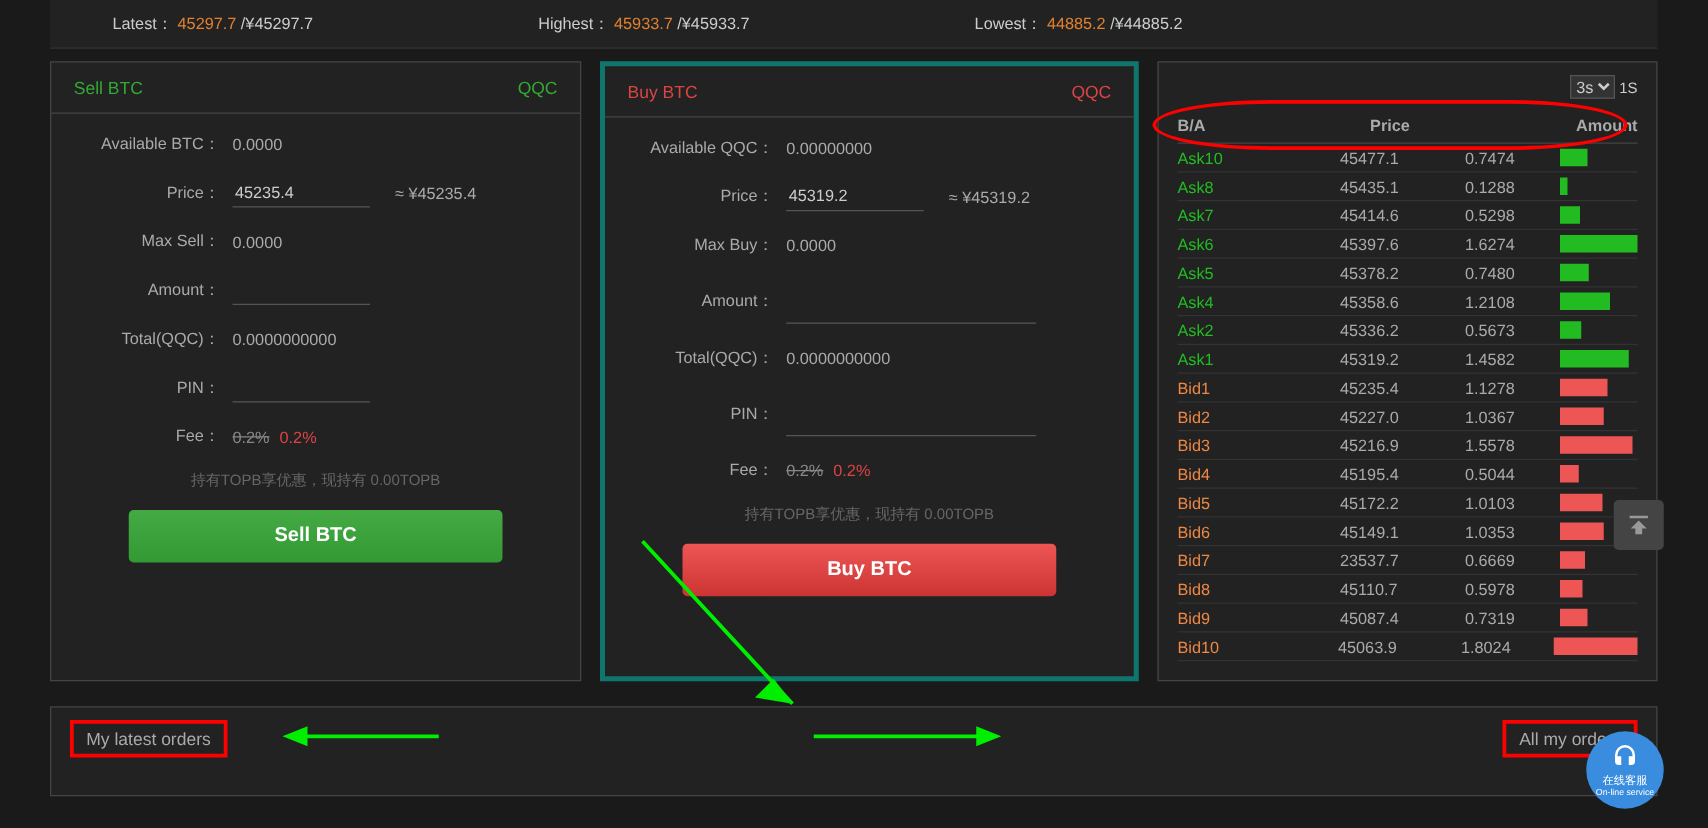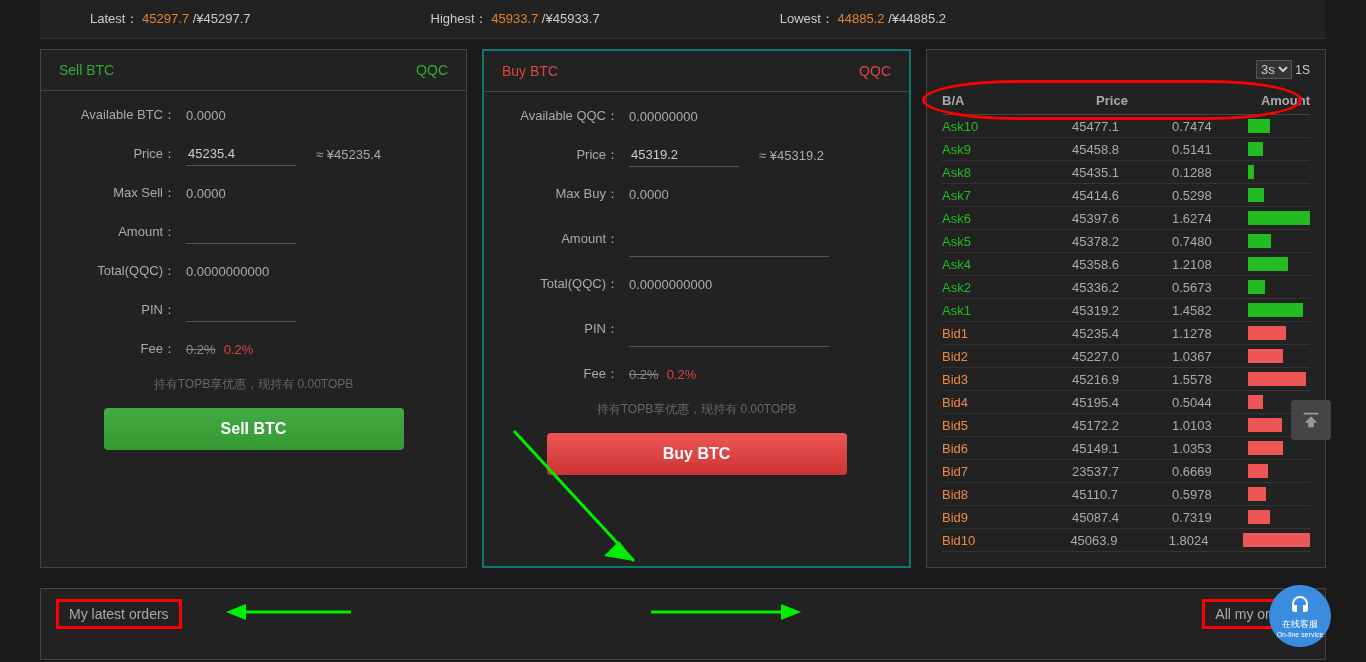--- a/index.html
+++ b/index.html
@@ -7,21 +7,21 @@
 
 .top-bar { display: flex; padding: 10px 50px; background: #222; border-bottom: 1px solid #333; font-size: 13px; margin: 0 40px; }
 .top-item { margin-right: 180px; }
 .top-item .val { color: #e08030; }
 .top-item.low .val { color: #e08030; }
 
 .main { display: flex; padding: 10px 40px; gap: 15px; justify-content: center; }
 
 .panel { background: #222; border: 1px solid #444; flex: 1; padding: 0; }
 .panel.sell { }
-.panel.buy { border: 2px solid #0f766e; }
+.panel.buy { border: 4px solid #0f766e; }
 
 .panel-header { display: flex; justify-content: space-between; padding: 12px 18px; border-bottom: 1px solid #444; font-size: 14px; }
 .sell .panel-header .title { color: #3a3; }
 .sell .panel-header .cur { color: #3a3; }
 .buy .panel-header .title { color: #d44; }
 .buy .panel-header .cur { color: #d44; }
 
 .form { padding: 15px 25px 10px; }
 .row { display: flex; align-items: center; margin-bottom: 18px; font-size: 13px; }
 .row label { width: 120px; text-align: right; padding-right: 10px; color: #aaa; }
@@ -196,26 +196,20 @@
       <span>Amount</span>
     </div>
     <div class="ob-rows" id="ob-rows">
         <div class="ob-row ask">
           <span class="label">Ask10</span>
           <span class="price">45477.1</span>
           <span class="amt">0.7474</span>
           <span class="bar" style="width:22px"></span>
         </div>
         <div class="ob-row ask">
-          <span class="label">Ask9</span>
-          <span class="price">45458.8</span>
-          <span class="amt">0.5141</span>
-          <span class="bar" style="width:15px"></span>
-        </div>
-        <div class="ob-row ask">
           <span class="label">Ask8</span>
           <span class="price">45435.1</span>
           <span class="amt">0.1288</span>
           <span class="bar" style="width:6px"></span>
         </div>
         <div class="ob-row ask">
           <span class="label">Ask7</span>
           <span class="price">45414.6</span>
           <span class="amt">0.5298</span>
           <span class="bar" style="width:16px"></span>

